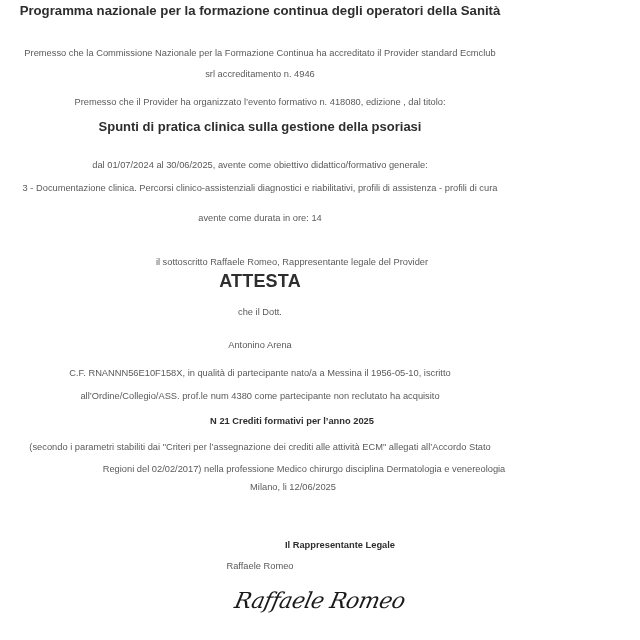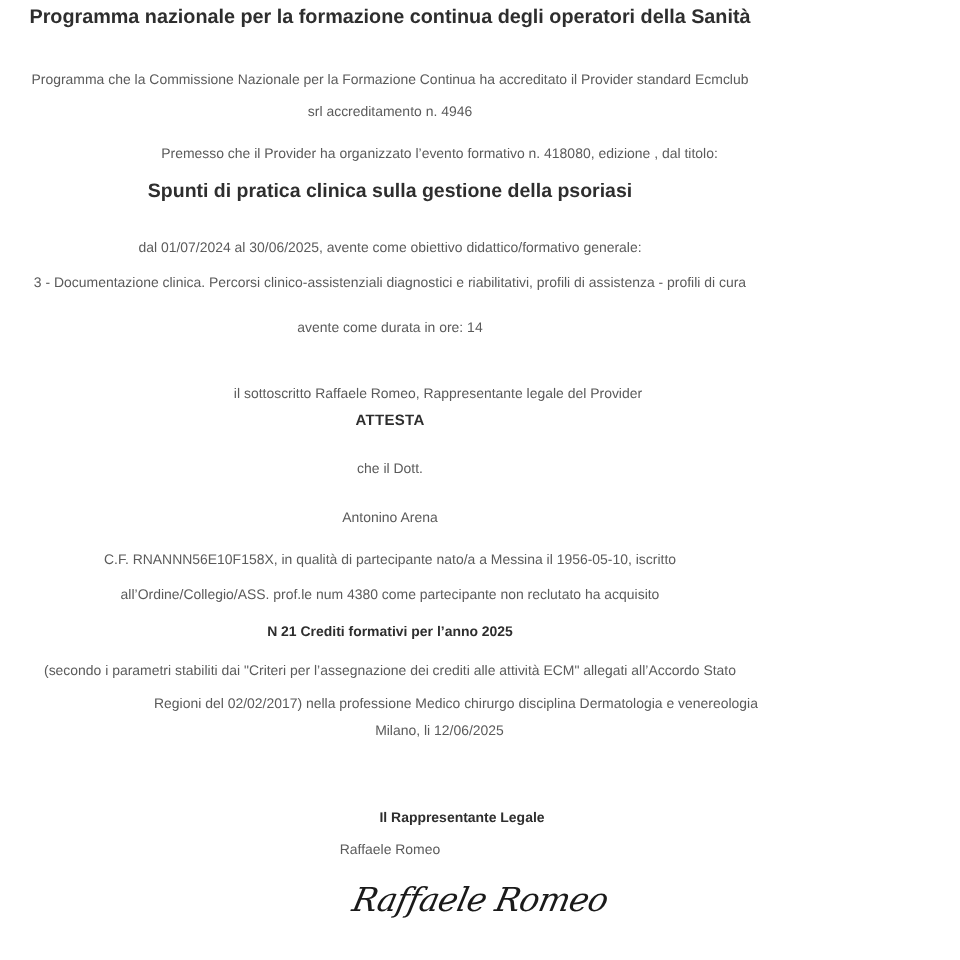--- a/index.html
+++ b/index.html
@@ -31,29 +31,30 @@
       color: #2e2e2e;
       line-height: 18px;
     }
     .event-title {
       font-size: 13px;
       font-weight: bold;
       color: #2e2e2e;
       line-height: 18px;
     }
     .attesta {
-      font-size: 10px;
+      font-size: 18px;
       font-weight: bold;
       color: #2e2e2e;
       letter-spacing: 0.2px;
       line-height: 18px;
     }
     .bold-small {
       font-weight: bold;
       color: #2e2e2e;
+      padding-left: 32px;
     }
     .signature {
       position: absolute;
       left: 0;
       width: 640px;
       text-align: center;
       top: 588px;
       font-family: "DejaVu Serif", serif;
       font-style: italic;
       font-size: 22px;
@@ -62,24 +63,24 @@
       transform: skewX(-12deg);
     }
   </style>
 </head>
 <body>
 
 <div>
 
   <div class="line title-main" style="top:2px;">Programma nazionale per la formazione continua degli operatori della Sanità</div>
 
-  <div class="line" style="top:46px;">Programma che la Commissione Nazionale per la Formazione Continua ha accreditato il Provider standard Ecmclub</div>
+  <div class="line" style="top:46px;">Premesso che la Commissione Nazionale per la Formazione Continua ha accreditato il Provider standard Ecmclub</div>
   <div class="line" style="top:67px;">srl accreditamento n. 4946</div>
 
-  <div class="line" style="top:95px;padding-left:33px;">Premesso che il Provider ha organizzato l’evento formativo n. 418080, edizione , dal titolo:</div>
+  <div class="line" style="top:95px;">Premesso che il Provider ha organizzato l’evento formativo n. 418080, edizione , dal titolo:</div>
 
   <div class="line event-title" style="top:118px;">Spunti di pratica clinica sulla gestione della psoriasi</div>
 
   <div class="line" style="top:158px;">dal 01/07/2024 al 30/06/2025, avente come obiettivo didattico/formativo generale:</div>
   <div class="line" style="top:181px;">3 - Documentazione clinica. Percorsi clinico-assistenziali diagnostici e riabilitativi, profili di assistenza - profili di cura</div>
   <div class="line" style="top:211px;">avente come durata in ore: 14</div>
 
   <div class="line" style="top:255px;margin-left:32px;">il sottoscritto Raffaele Romeo, Rappresentante legale del Provider</div>
 
   <div class="line attesta" style="top:272px;">ATTESTA</div>

